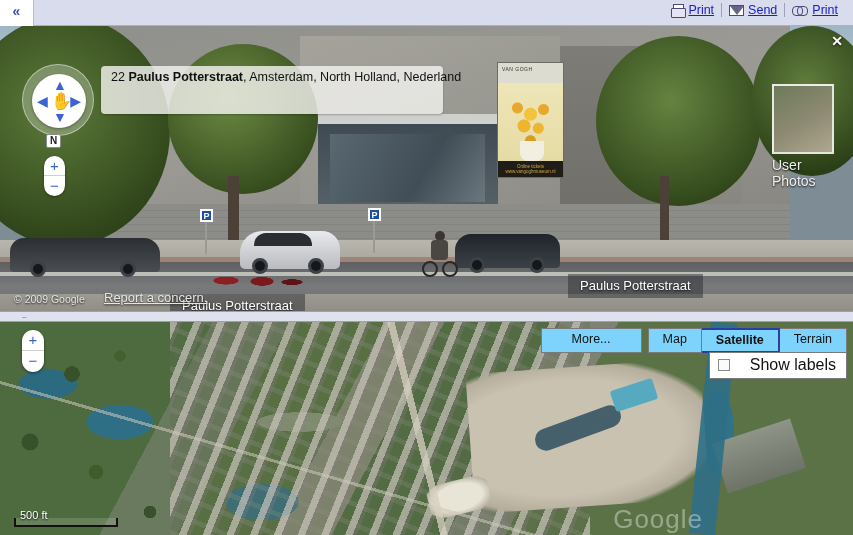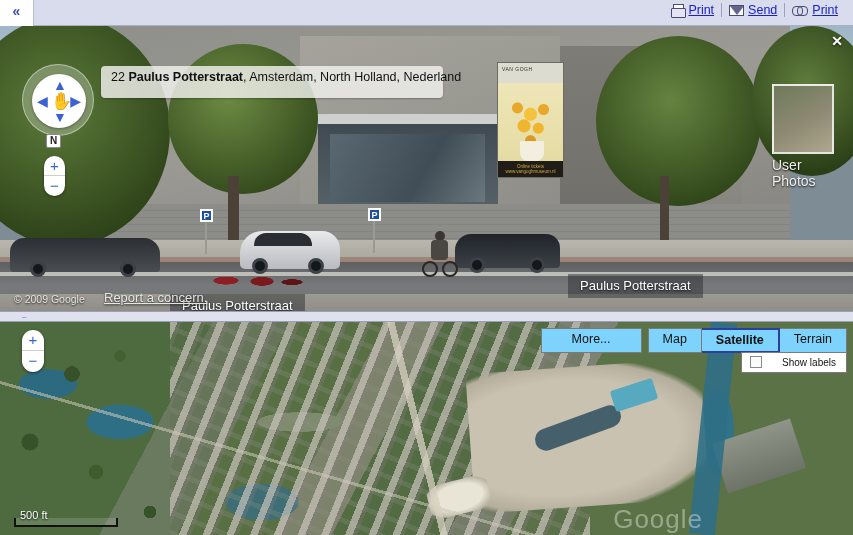--- a/index.html
+++ b/index.html
@@ -220,21 +220,21 @@
     position: absolute; background: rgba(40,42,45,.48);
     color: #fff; font-size: 13px; padding: 4px 12px 5px 12px;
     text-shadow: 0 1px 2px rgba(0,0,0,.85);
     white-space: nowrap;
   }
   #label-left { left: 170px; top: 268px; }
   #label-right { left: 568px; top: 248px; }
 
   
   #addrbox {
-    position: absolute; left: 101px; top: 40px; width: 342px; height: 32px;
+    position: absolute; left: 101px; top: 40px; width: 342px; height: 48px;
     background: rgba(242,242,238,.82);
     border-radius: 4px;
     padding: 4px 10px 12px 10px;
     box-shadow: 0 1px 2px rgba(0,0,0,.25);
   }
   #addrbox .line1 { font-size: 12.5px; color: #111; white-space: nowrap; }
   #addrbox .line1 b { font-weight: bold; }
   #addrbox .line2 { font-size: 11px; color: #6a6a66; margin-top: 2px; }
 
   
@@ -387,21 +387,21 @@
     background: #7dd3fc; border: 1px solid #7a7a7a; padding: 3px 14px 4px 14px;
     color: #111; cursor: pointer; white-space: nowrap;
   }
   #maptypes .more { margin-right: 6px; padding: 3px 30px 4px 30px; }
   #maptypes .grp .btn + .btn { border-left: none; }
   #maptypes .grp { display: flex; border-radius: 9px; }
   #maptypes .btn.active { font-weight: bold; border: 2px solid #2c3f9e; }
   #showlabels {
     position: absolute; right: 6px; top: 30px; z-index: 6;
     background: #fff; border: 1px solid #7a7a7a; padding: 3px 10px 4px 8px;
-    display: flex; align-items: center; gap: 20px; font-size: 10px; color: #111;
+    display: flex; align-items: center; gap: 20px; font-size: 16px; color: #111;
     cursor: pointer;
   }
   #showlabels .box {
     width: 12px; height: 12px; border: 1px solid #8a8a8a; background: #fbfbfb;
   }
 
   
   #scalebar {
     position: absolute; left: 14px; bottom: 8px; z-index: 6;
     display: flex; align-items: flex-end;

